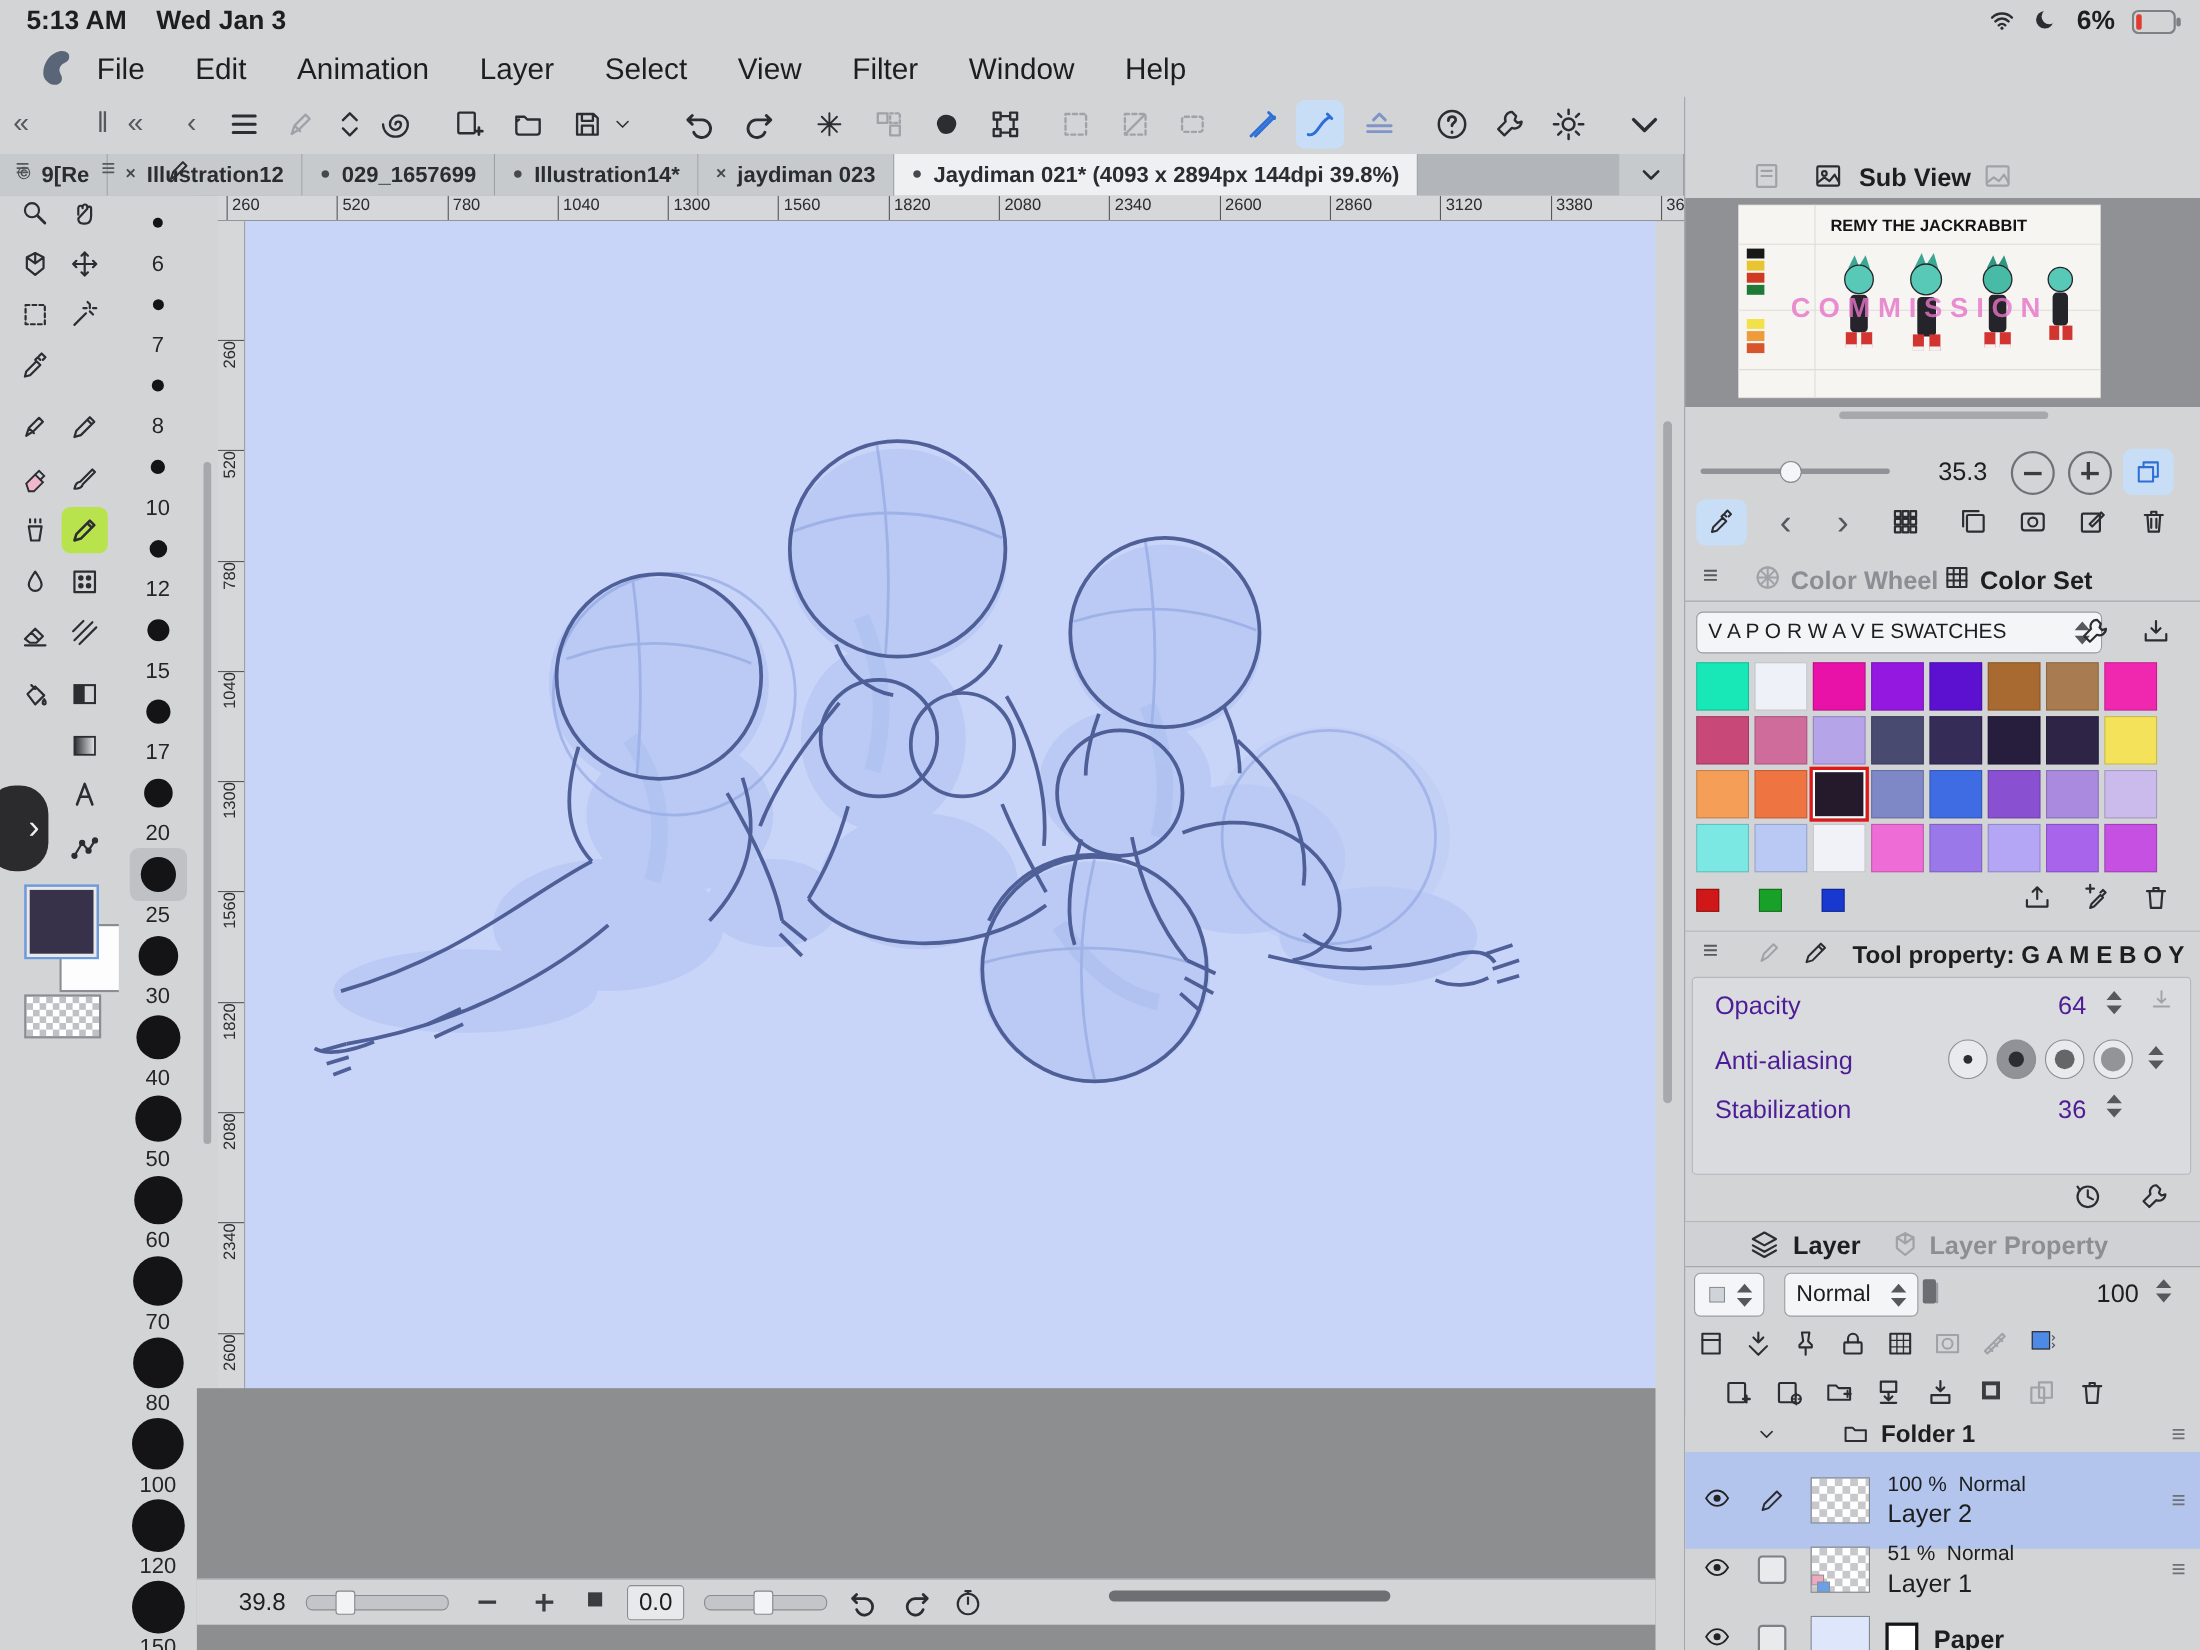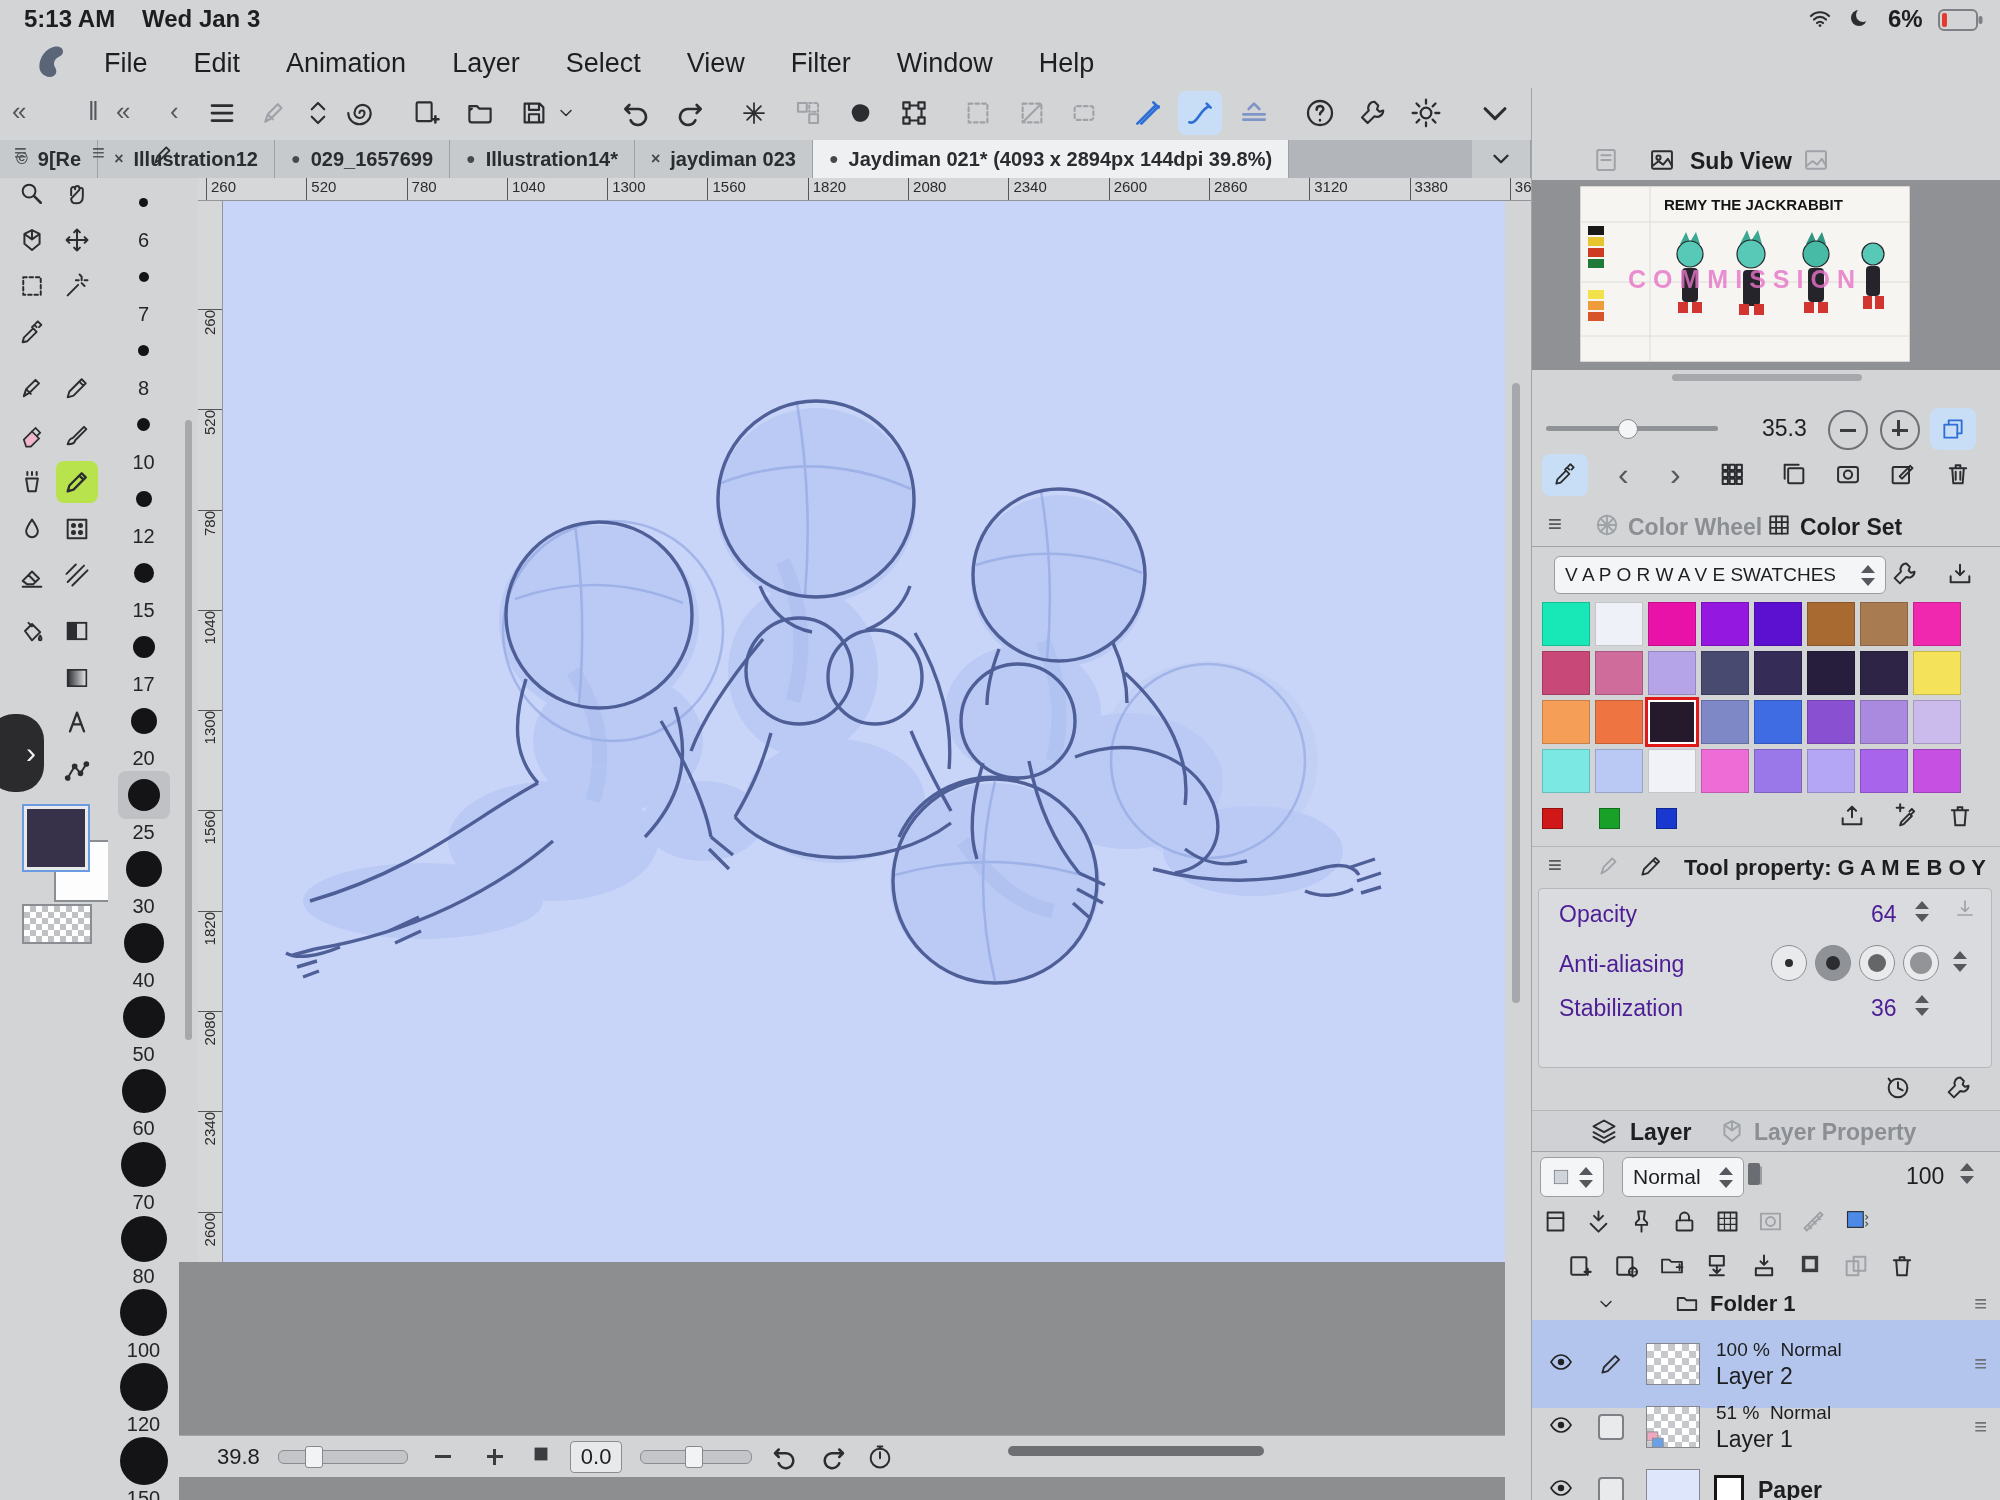--- a/index.html
+++ b/index.html
@@ -10,21 +10,21 @@
 svg.ic.dim{stroke:#9fa3a8}
 svg.ic.blue{stroke:#2e6fd6}
 svg.ic.bluegray{stroke:#7f95c8}
 .glyph{color:#55585c;font-size:26px;line-height:1}
 .selbox{background:#c8ddf6;border-radius:8px}
 .hlgreen{background:#b9e34d;border-radius:8px}
 
 .statusbar{left:0;top:0;right:0;height:38px;font-weight:bold;font-size:24px}
 
 .menubar{left:0;top:38px;right:0;height:50px;display:flex;align-items:center;font-size:27px}
-.menu-items{display:flex;gap:46px;margin-left:32px}
+.menu-items{display:flex;gap:46px;margin-left:16px}
 .menu-item{cursor:default}
 
 .toolbar{left:0;top:88px;right:0;height:52px}
 .ti{position:absolute;top:3px;width:44px;height:44px;display:flex;align-items:center;justify-content:center}
 
 .tabbar{left:0;top:140px;width:1531px;height:38px;background:#b2b5b9;display:flex;align-items:stretch;overflow:hidden}
 .tab{display:flex;align-items:center;gap:10px;padding:0 16px;background:#c7cacd;border-right:1px solid #9da0a4;font-size:20px;font-weight:bold;color:#2a2c2f;white-space:nowrap}
 .tab.active{background:#eef0f2}
 .tab .ticn{font-size:16px;color:#46484c}
 
@@ -904,21 +904,21 @@
       <span class="abs" style="left:234px;top:6px">
           <svg class="ic" width="26" height="26" viewBox="0 0 24 24">
             <rect x="4" y="4" width="16" height="16"></rect>
             <path d="M4 9.3h16M4 14.6h16M9.3 4v16M14.6 4v16"></path>
           </svg>
         </span>
       <span class="abs tabtext" style="left:268px;top:8px">Color Set</span>
     </div>
 
     <div class="abs" style="left:0;top:466px;width:469px;height:44px">
-      <div class="abs select" style="left:22px;top:2px;width:332px;height:38px">
+      <div class="abs select" style="left:10px;top:2px;width:369px;height:38px">
         <span style="font-size:19px">V A P O R W A V E SWATCHES</span>
         <span class="stp">
             <i class="u"></i>
             <i class="d"></i>
           </span>
       </div>
       <span class="abs" style="left:358px;top:6px">
           <svg class="ic" width="28" height="28" viewBox="0 0 24 24">
             <path d="M14 3a5 5 0 0 0-4.6 7L4 15.5 8.5 20l5.5-5.4A5 5 0 0 0 21 10l-3 1-2-2 1-3z"></path>
           </svg>

